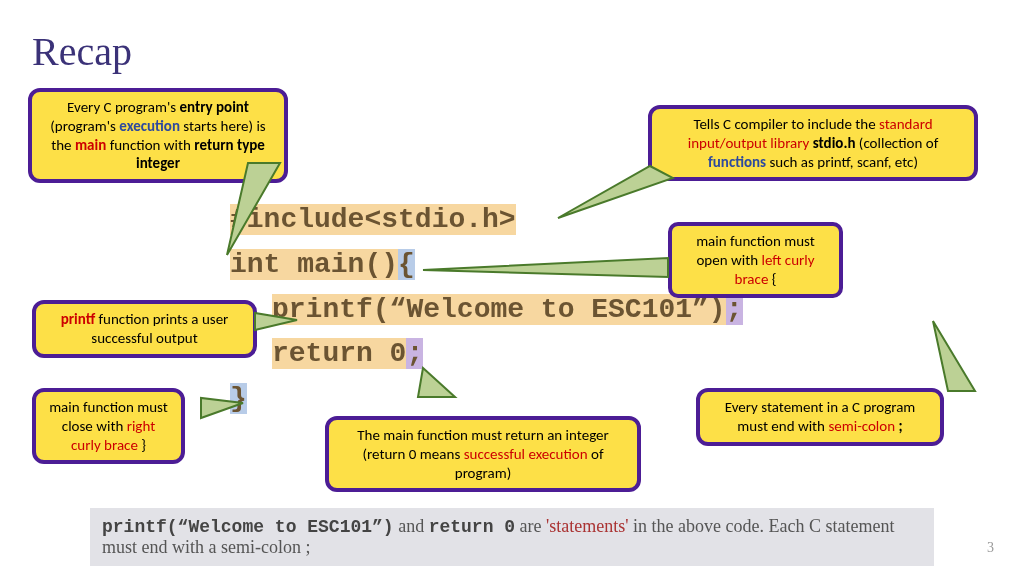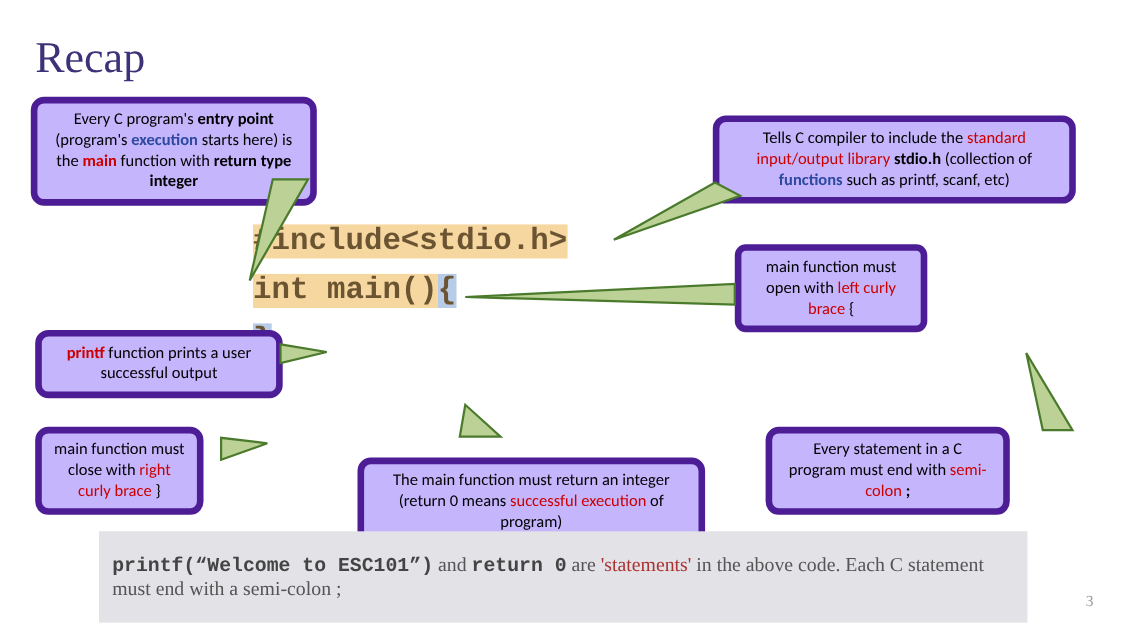--- a/index.html
+++ b/index.html
@@ -15,22 +15,22 @@
     position: absolute;
     top: 28px;
     left: 32px;
     font-size: 40px;
     font-family: "Palatino Linotype", Georgia, serif;
     color: #3b3278;
     font-weight: 400;
   }
   .callout {
     position: absolute;
-    background: #c4b5fd;
-    border: 6px solid #4c1d95;
+    background: #fde047;
+    border: 4px solid #4c1d95;
     border-radius: 12px;
     padding: 6px 10px;
     font-size: 15px;
     text-align: center;
     line-height: 1.25;
   }
   .code-area {
     position: absolute;
     top: 198px;
     left: 230px;
@@ -45,21 +45,21 @@
   .hl-purple { background: #c9b4e2; }
   .code-indent { margin-left: 42px; }
   .red { color: #c00; }
   .blue { color: #2e4a9e; }
   .footer {
     position: absolute;
     bottom: 10px;
     left: 90px;
     right: 90px;
     background: #e2e2e7;
-    padding: 20px 12px;
+    padding: 8px 12px;
     font-family: Georgia, serif;
     font-size: 18px;
     color: #555;
   }
   .footer .mono { font-family: "Courier New", monospace; font-weight: bold; color: #444; }
   .footer .stmt { color: #a33; }
   .pagenum {
     position: absolute;
     bottom: 20px;
     right: 30px;
@@ -74,20 +74,26 @@
 </style>
 </head>
 <body>
 
 <div class="title">Recap</div>
 
 <div class="code-area">
   <div><span class="hl-orange">#include&lt;stdio.h&gt;</span></div>
   <div>
     <span class="hl-orange">int main()</span><span class="hl-blue">{</span>
+  </div>
+  <div class="code-indent">
+    <span class="hl-orange">printf(“Welcome to ESC101”)</span><span class="hl-purple">;</span>
+  </div>
+  <div class="code-indent">
+    <span class="hl-orange">return 0</span><span class="hl-purple">;</span>
   </div>
   <div><span class="hl-blue">}</span></div>
 </div>
 
 <div class="callout" style="top:88px; left:28px; width:260px;">
   <span>Every C program's </span><b>entry point</b><span> (program's </span><b class="blue">execution</b><span> starts here) is the </span><b class="red">main</b><span> function with </span><b>return type integer</b>
 </div>
 <svg class="pointer-svg" style="top:160px; left:215px;" width="80" height="100">
   <polygon points="33,3 65,3 12,95" fill="#bcd195" stroke="#4a7a2b" stroke-width="2"></polygon>
 </svg>
@@ -120,21 +126,21 @@
   <polygon points="3,3 3,23 45,8" fill="#bcd195" stroke="#4a7a2b" stroke-width="2"></polygon>
 </svg>
 
 <div class="callout" style="top:392px; left:325px; width:316px;margin-top:24px;">
   <span>The main function must return an integer (return 0 means </span><span class="red">successful execution</span><span> of program)</span>
 </div>
 <svg class="pointer-svg" style="top:365px; left:415px;" width="50" height="35">
   <polygon points="8,3 3,32 40,32" fill="#bcd195" stroke="#4a7a2b" stroke-width="2"></polygon>
 </svg>
 
-<div class="callout" style="top:388px; left:696px; width:222px;">
+<div class="callout" style="top:388px; left:696px; width:248px;">
   <span>Every statement in a C program must end with </span><span class="red">semi-colon</span><span> </span><b>;</b>
 </div>
 <svg class="pointer-svg" style="top:318px; left:930px;" width="50" height="80">
   <polygon points="3,3 45,73 18,73" fill="#bcd195" stroke="#4a7a2b" stroke-width="2"></polygon>
 </svg>
 
 <div class="footer">
   <span class="mono">printf(“Welcome to ESC101”)</span><span> and </span><span class="mono">return 0</span><span> are </span><span class="stmt">'statements'</span><span> in the above code. Each C statement must end with a semi-colon ;</span>
 </div>
 

